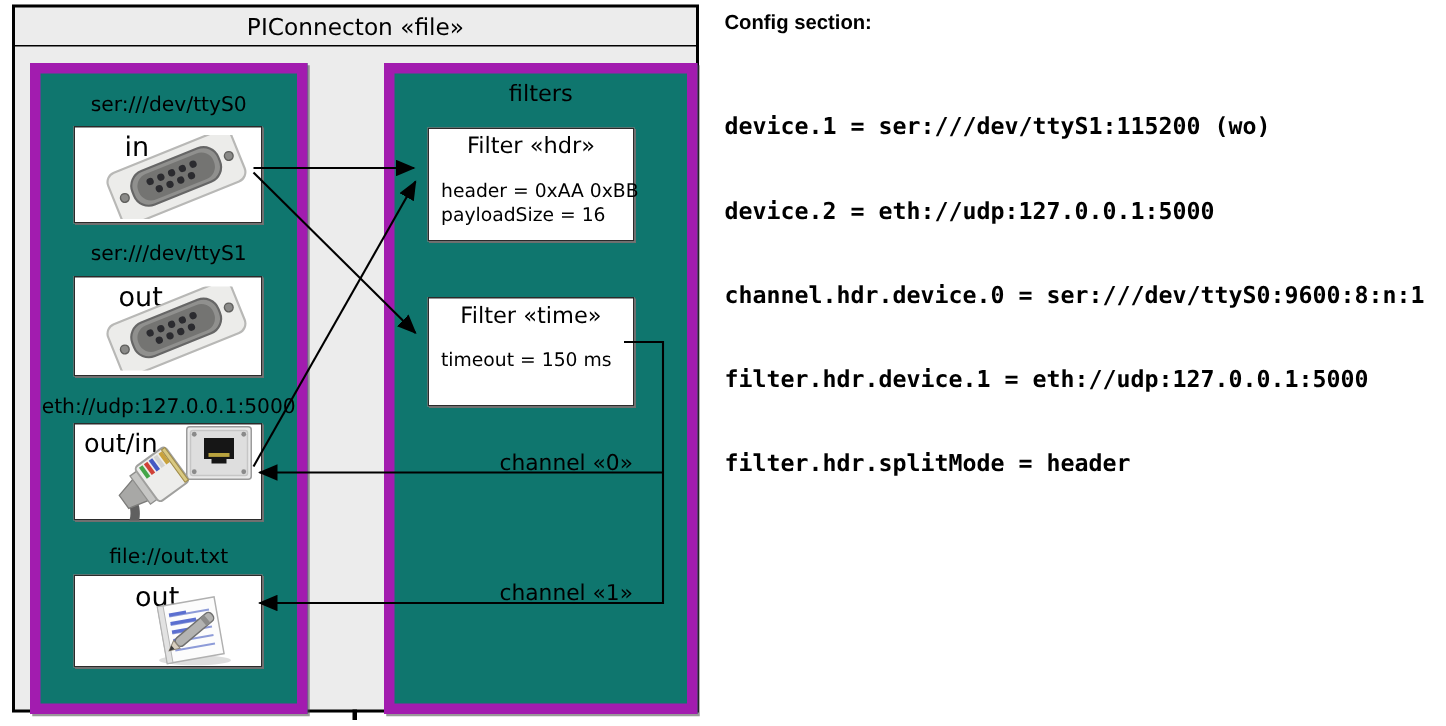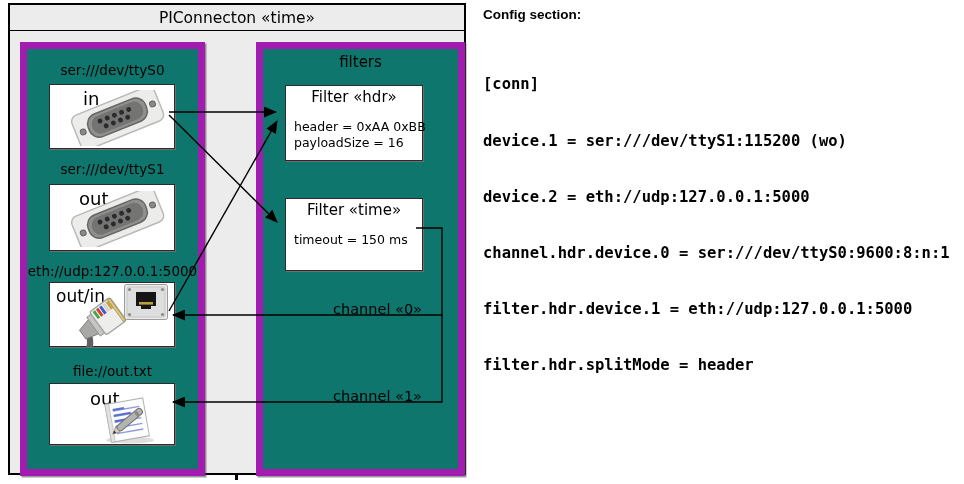--- a/index.html
+++ b/index.html
@@ -52,21 +52,21 @@
                     font-size:13.5px; line-height:19px; }
   .config-lines { margin-top:14px; font-family:"DejaVu Sans Mono", monospace;
                   font-weight:bold; font-size:15.5px; line-height:18.7px; white-space:pre; }
 </style>
 </head>
 <body>
 
 <div class="page">
 
   <div class="diagram">
-    <div class="diagram-title">PIConnecton «time»</div>
+    <div class="diagram-title">PIConnecton «file»</div>
 
     <div class="panel devices-panel">
       <div class="dev-uri u0">ser:///dev/ttyS0</div>
       <div class="dev-box b0">
         <span class="dev-dir d0">in</span>
         <svg style="left:14px;top:5px" width="108" height="56" viewBox="0 0 112 58">
           <g transform="rotate(-22 56 30)">
             <rect x="10" y="10" width="92" height="38" rx="7" fill="#ececea" stroke="#b8b8b6" stroke-width="1.5"></rect>
             <rect x="24" y="16" width="64" height="25" rx="11" fill="#90908e" stroke="#666" stroke-width="1.5"></rect>
             <rect x="28" y="19" width="56" height="19" rx="9" fill="#747472"></rect>
@@ -198,21 +198,20 @@
     <path d="M169,115 L277,222" marker-end="url(#arr)"></path>
     <path d="M169,311 L277,121" marker-end="url(#arr)"></path>
     <path d="M416,228 L442,228 L442,315 L173,315" marker-end="url(#arr)"></path>
     <path d="M442,315 L442,402 L173,402" marker-end="url(#arr)"></path>
     <rect x="235" y="473" width="3" height="7" fill="#000"></rect>
   </svg>
 
   <div class="config">
     <div class="config-heading">Config section:</div>
     <div class="config-lines">
-      <div>[conn]</div>
       <div>device.1 = ser:///dev/ttyS1:115200 (wo)</div>
       <div>device.2 = eth://udp:127.0.0.1:5000</div>
       <div>channel.hdr.device.0 = ser:///dev/ttyS0:9600:8:n:1</div>
       <div>filter.hdr.device.1 = eth://udp:127.0.0.1:5000</div>
       <div>filter.hdr.splitMode = header</div>
       
       
       
       
       

